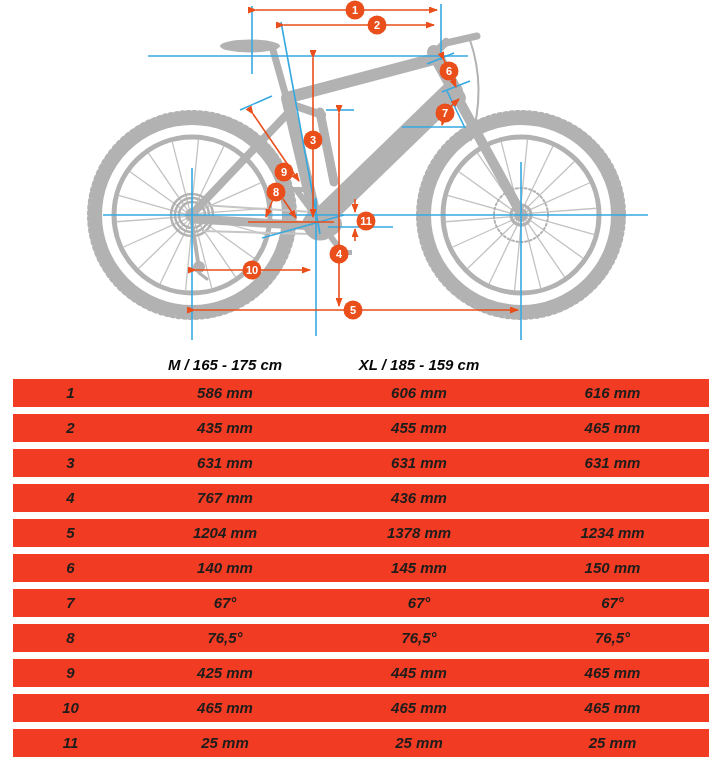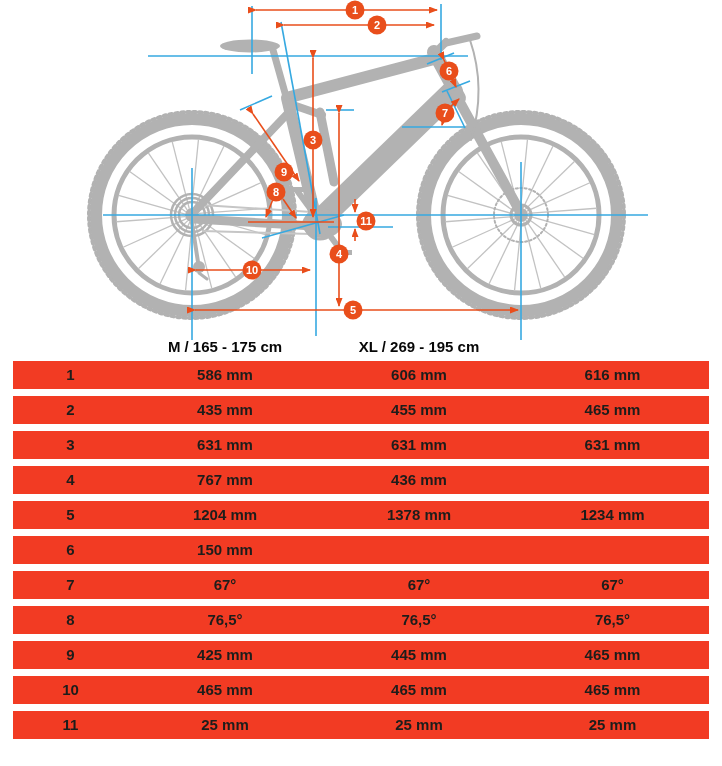--- a/index.html
+++ b/index.html
@@ -5,21 +5,21 @@
   html,body{margin:0;padding:0;background:#ffffff;}
   body{width:722px;height:766px;position:relative;font-family:"Liberation Sans",sans-serif;overflow:hidden;}
   .diagram-wrap{position:absolute;left:0;top:0;width:722px;height:350px;}
   svg{display:block;}
   .callout-circle{fill:#e94e1b;}
   .callout-num{fill:#ffffff;font-family:"Liberation Sans",sans-serif;font-size:11px;font-weight:bold;text-anchor:middle;}
   .dim{stroke:#e94e1b;stroke-width:1.6;fill:none;}
   .guide{stroke:#36a9e1;stroke-width:1.6;fill:none;}
   .tube{stroke:#b2b2b2;fill:none;stroke-linecap:round;}
   .grayfill{fill:#b2b2b2;stroke:none;}
-  .table-wrap{position:absolute;left:13px;top:333px;width:696px;}
+  .table-wrap{position:absolute;left:13px;top:351px;width:696px;font-style:italic;}
   .hdr-row{display:grid;grid-template-columns:115px 194px 194px 193px;height:28px;align-items:center;text-align:center;font-size:15px;font-weight:bold;color:#070707;}
   .data-row{display:grid;grid-template-columns:115px 194px 194px 193px;height:28px;margin-bottom:7px;align-items:center;text-align:center;font-size:15px;font-weight:bold;color:#1d1d1b;background:#f23b23;}
   .cell{line-height:28px;}
 </style>
 </head>
 <body>
 
 <div class="diagram-wrap">
 <svg width="722" height="350" viewBox="0 0 722 350">
   <defs>
@@ -205,21 +205,21 @@
           <text class="callout-num" x="366" y="225">11</text>
         </g>
   </g>
 </svg>
 </div>
 
 <div class="table-wrap">
   <div class="hdr-row">
     <div class="cell"></div>
     <div class="cell">M / 165 - 175 cm</div>
-    <div class="cell">XL / 269 - 195 cm</div>
+    <div class="cell">XL / 185 - 159 cm</div>
   </div>
   <div>
   <div class="data-row">
     <div class="cell">1</div>
     <div class="cell">586 mm</div>
     <div class="cell">606 mm</div>
     <div class="cell">616 mm</div>
   </div>
 
   <div class="data-row">
@@ -244,20 +244,22 @@
 
   <div class="data-row">
     <div class="cell">5</div>
     <div class="cell">1204 mm</div>
     <div class="cell">1378 mm</div>
     <div class="cell">1234 mm</div>
   </div>
 
   <div class="data-row">
     <div class="cell">6</div>
+    <div class="cell">140 mm</div>
+    <div class="cell">145 mm</div>
     <div class="cell">150 mm</div>
   </div>
 
   <div class="data-row">
     <div class="cell">7</div>
     <div class="cell">67°</div>
     <div class="cell">67°</div>
     <div class="cell">67°</div>
   </div>
 

